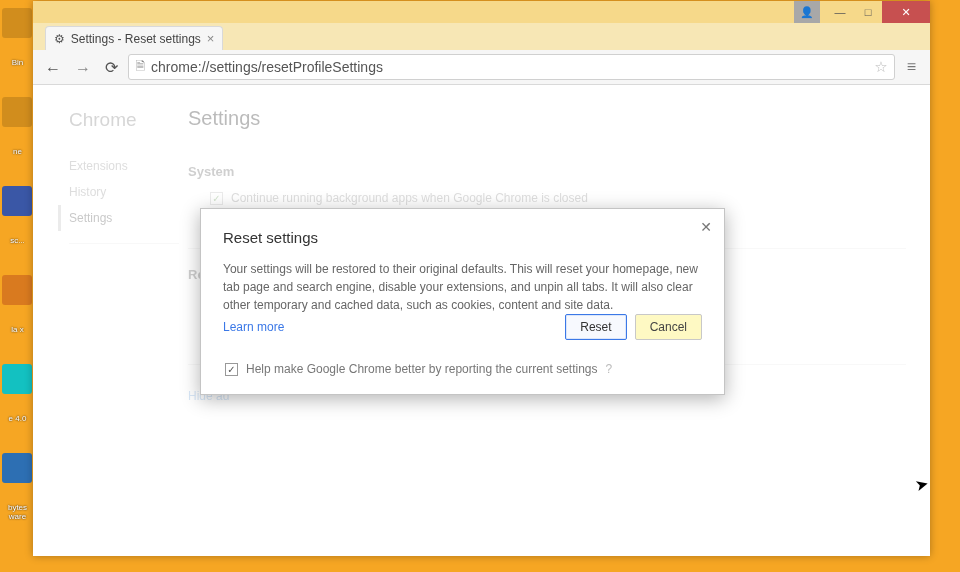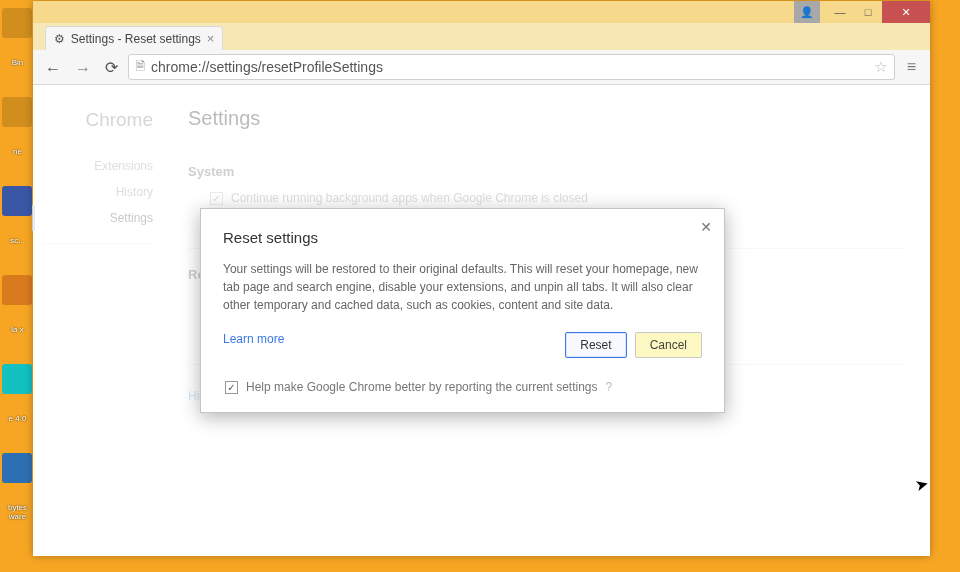--- a/index.html
+++ b/index.html
@@ -29,41 +29,41 @@
 .nav-btn.active { color: #555; }
 .omnibox { flex: 1; height: 26px; border: 1px solid #d0d0d0; border-radius: 3px; background: #fff; display: flex; align-items: center; padding: 0 6px; gap: 6px; }
 .omnibox .pageicon { color: #888; font-size: 12px; }
 .omnibox input { border: none; outline: none; flex: 1; font-size: 14px; color: #555; background: transparent; }
 .omnibox .star { color: #bbb; font-size: 15px; }
 .menu-btn { color: #777; font-size: 16px; padding: 0 6px; }
 
 .content { position: absolute; top: 84px; left: 0; right: 0; bottom: 0; background: #fff; }
 .overlay { position: absolute; inset: 0; background: rgba(255,255,255,0.6); }
 
-.sidebar { position: absolute; left: 10px; top: 24px; width: 110px; text-align: right; }
+.sidebar { position: absolute; left: 36px; top: 24px; width: 110px; }
 .brand { font-size: 19px; color: #999; font-weight: 400; margin-bottom: 22px; }
 .sb-item { font-size: 12px; color: #aaa; padding: 6px 0; display: block; }
 .sb-item.selected { color: #777; border-left: 3px solid #ccc; padding-left: 8px; margin-left: -11px; }
 .sb-sep { height: 1px; background: #eee; margin: 12px 0; }
 
 .main { position: absolute; left: 155px; top: 22px; right: 24px; }
 .page-title { font-size: 20px; color: #555; font-weight: 400; margin-bottom: 34px; }
 .search-set { position: absolute; right: 0; top: 0; width: 160px; height: 26px; border: 1px solid #eee; font-size: 12px; padding: 0 8px; color: #aaa; background: #fff; }
 .section-h { font-size: 13px; color: #888; margin: 14px 0 8px 0; font-weight: 700; }
 .chk-row { display: flex; align-items: center; gap: 8px; font-size: 12px; color: #aaa; padding: 4px 0 4px 22px; }
 .chk { width: 13px; height: 13px; border: 1px solid #ccc; background: #fff; display: inline-flex; align-items: center; justify-content: center; color: #8fb983; font-size: 10px; }
 .divider { height: 1px; background: #eee; margin: 18px 0; }
 .link-row { font-size: 12px; color: #9ec3ea; padding-top: 6px; }
 
 
 .dialog { position: absolute; left: 200px; top: 208px; width: 525px; background: #fff; border: 1px solid #c4c4c4; box-shadow: 0 4px 18px rgba(0,0,0,0.3); padding: 20px 22px 18px 22px; }
 .dlg-title { font-size: 15px; color: #333; margin-bottom: 14px; }
 .dlg-close { position: absolute; right: 12px; top: 10px; color: #777; font-size: 14px; }
-.dlg-body { font-size: 12px; color: #666; line-height: 1.5; margin-bottom: 18px; }
-.dlg-footer { display: flex; align-items: flex-start; gap: 34px; }
+.dlg-body { font-size: 12px; color: #666; line-height: 1.5; }
+.dlg-footer { display: flex; align-items: center; gap: 34px; }
 .learn { font-size: 12px; color: #3b78e7; }
 .dlg-btns { margin-left: auto; display: flex; gap: 8px; }
 .dlg-btn { font-size: 12px; padding: 5px 14px; border: 1px solid #c8c8c8; background: #fef9c3; border-radius: 2px; color: #444; }
 .dlg-btn.primary { border-color: #3b78e7; color: #333; background: #f7f9fe; box-shadow: inset 0 0 0 1px rgba(59,120,231,0.15); }
 .help-row { margin-top: 22px; display: flex; align-items: center; gap: 8px; font-size: 12px; color: #777; padding: 0 2px; }
 .help-chk { width: 13px; height: 13px; border: 1px solid #999; display: inline-flex; align-items: center; justify-content: center; font-size: 10px; color: #555; }
 .qmark { color: #bbb; font-size: 12px; }
 
 .cursor-arrow { position: absolute; left: 915px; top: 475px; font-size: 16px; color: #000; transform: rotate(-15deg); }
 </style>

